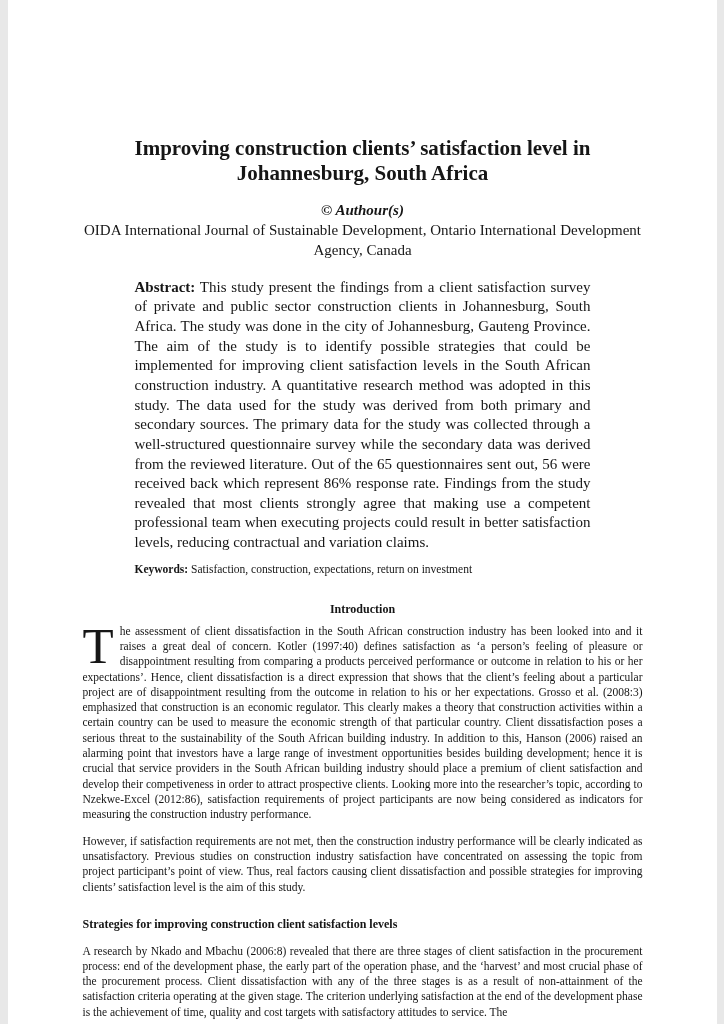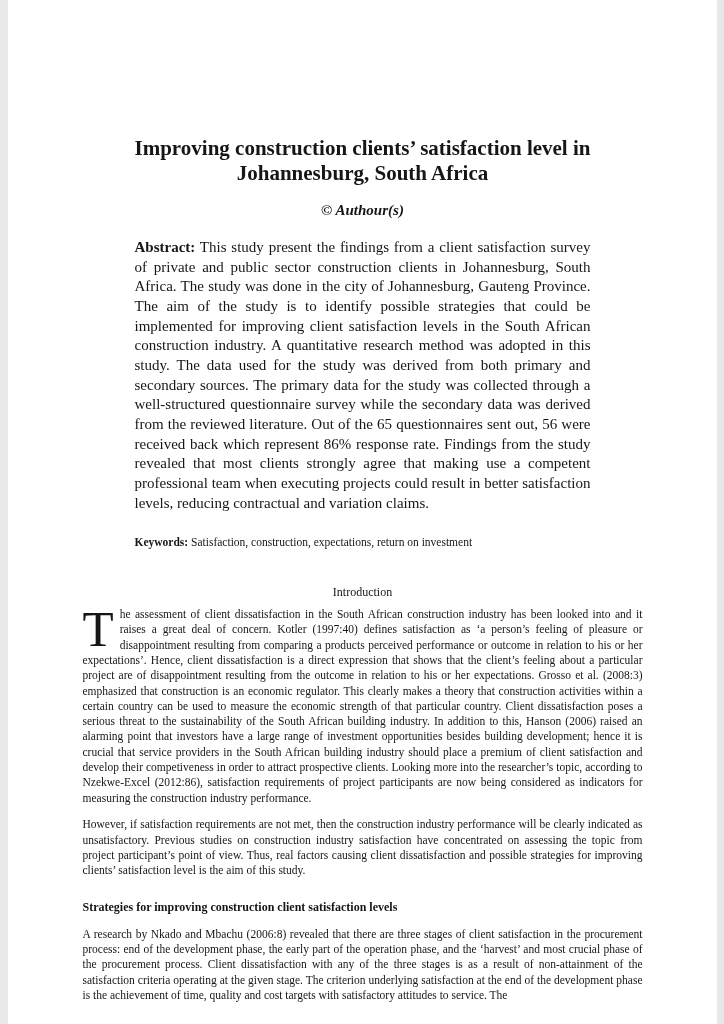--- a/index.html
+++ b/index.html
@@ -64,29 +64,29 @@
   .abstract {
     margin: 17px 52px 0 52px;
     text-align: justify;
     font-size: 15px;
     line-height: 1.31;
   }
   .bold-label {
     font-weight: bold;
   }
   .keywords {
-    margin: 23px 52px 0 52px;
+    margin: 10px 52px 0 52px;
     font-size: 11.5px;
     text-align: left;
   }
   .intro-heading {
     text-align: center;
-    font-weight: normal;
+    font-weight: bold;
     font-size: 12px;
-    margin-top: 37px;
+    margin-top: 27px;
   }
   .body-par {
     text-align: justify;
     font-size: 11.5px;
     line-height: 1.33;
   }
   .first-par {
     margin-top: 7px;
   }
   .dropcap {
@@ -108,20 +108,21 @@
 <div class="page">
   <div class="content">
 
     <h1 class="title">Improving construction clients’ satisfaction level in Johannesburg, South Africa</h1>
 
 
 
 
     <div class="publisher">
       <div class="copyright">© Authour(s)</div>
+      <div>OIDA International Journal of Sustainable Development, Ontario International Development Agency, Canada</div>
     </div>
 
     <p class="abstract"><span class="bold-label">Abstract:</span><span> This study present the findings from a client satisfaction survey of private and public sector construction clients in Johannesburg, South Africa. The study was done in the city of Johannesburg, Gauteng Province. The aim of the study is to identify possible strategies that could be implemented for improving client satisfaction levels in the South African construction industry. A quantitative research method was adopted in this study. The data used for the study was derived from both primary and secondary sources. The primary data for the study was collected through a well-structured questionnaire survey while the secondary data was derived from the reviewed literature. Out of the 65 questionnaires sent out, 56 were received back which represent 86% response rate. Findings from the study revealed that most clients strongly agree that making use a competent professional team when executing projects could result in better satisfaction levels, reducing contractual and variation claims.</span></p>
 
     <p class="keywords"><span class="bold-label">Keywords:</span><span> Satisfaction, construction, expectations, return on investment</span></p>
 
     <div class="intro-heading">Introduction</div>
 
     <p class="body-par first-par"><span class="dropcap">T</span><span>he assessment of client dissatisfaction in the South African construction industry has been looked into and it raises a great deal of concern. Kotler (1997:40) defines satisfaction as ‘a person’s feeling of pleasure or disappointment resulting from comparing a products perceived performance or outcome in relation to his or her expectations’. Hence, client dissatisfaction is a direct expression that shows that the client’s feeling about a particular project are of disappointment resulting from the outcome in relation to his or her expectations. Grosso et al. (2008:3) emphasized that construction is an economic regulator. This clearly makes a theory that construction activities within a certain country can be used to measure the economic strength of that particular country.  Client dissatisfaction poses a serious threat to the sustainability of the South African building industry. In addition to this, Hanson (2006) raised an alarming point that investors have a large range of investment opportunities besides building development; hence it is crucial that service providers in the South African building industry should place a premium of client satisfaction and develop their competiveness in order to attract prospective clients. Looking more into the researcher’s topic, according to Nzekwe-Excel (2012:86), satisfaction requirements of project participants are now being considered as indicators for measuring the construction industry performance.</span></p>
 

